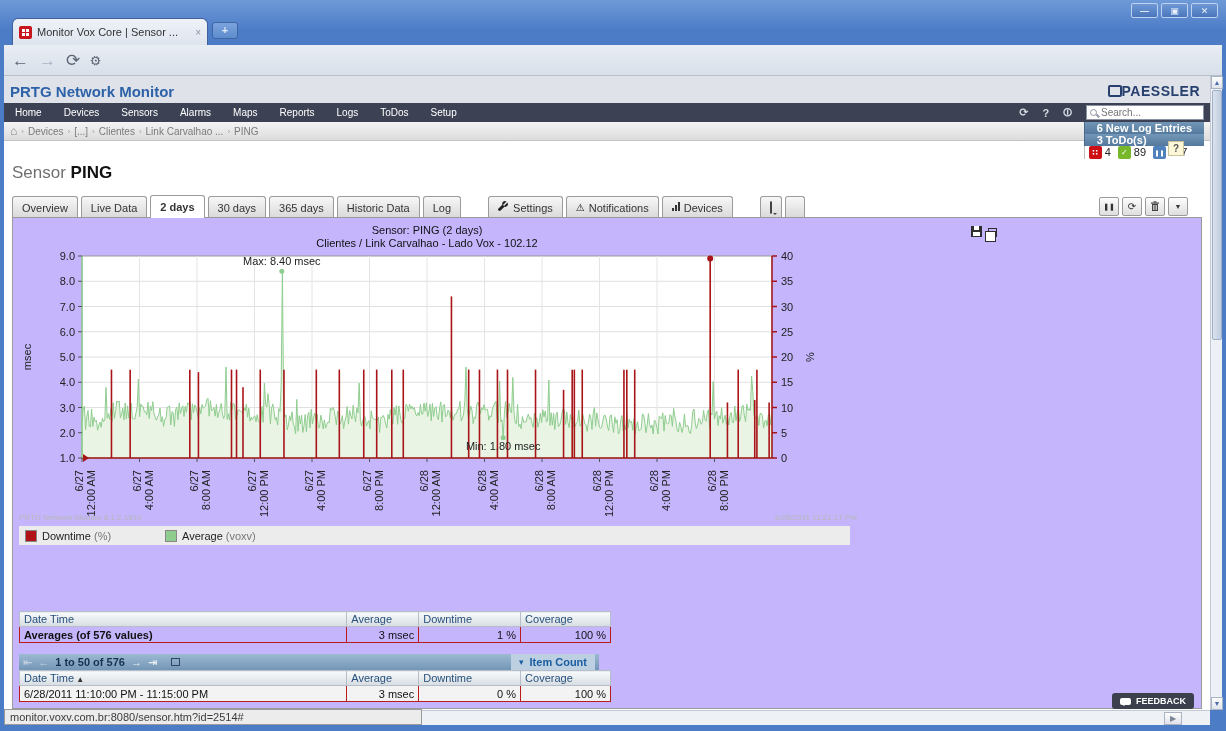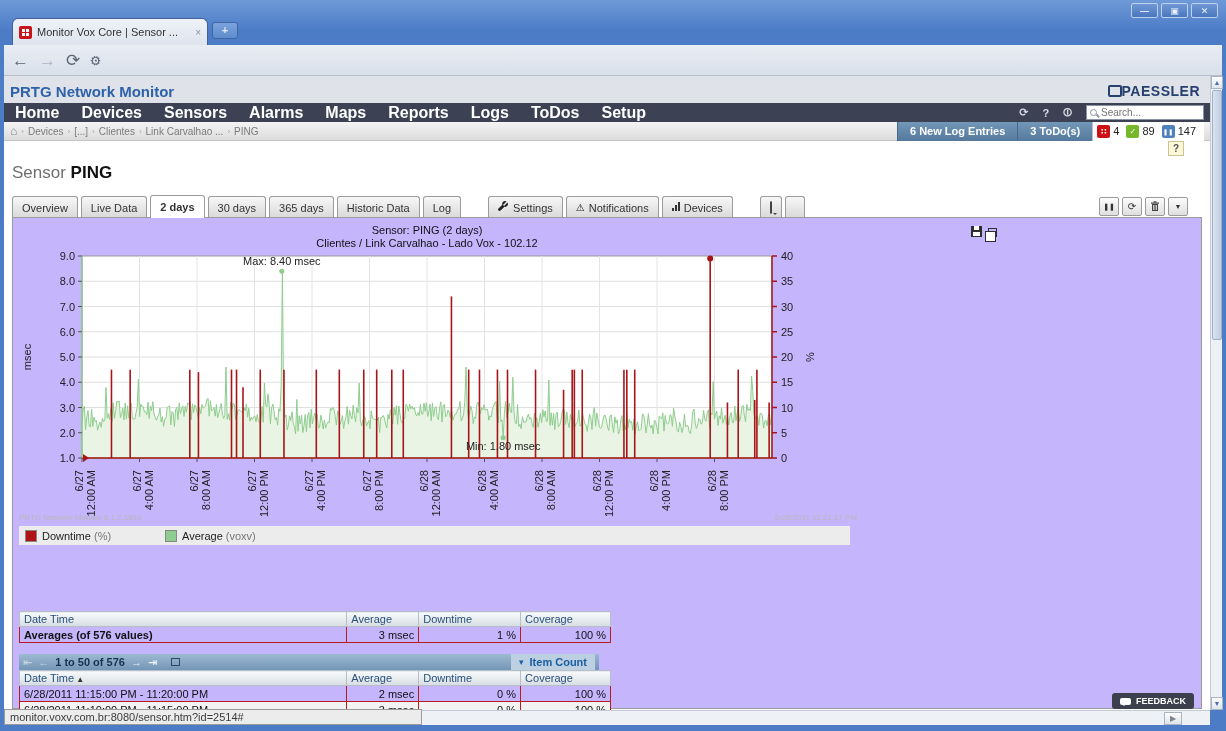--- a/index.html
+++ b/index.html
@@ -43,35 +43,35 @@
   
   .viewport { position:absolute; left:4px; top:76px; width:1206px; height:634px; background:#fff; overflow:hidden; }
   .prtg-head { position:absolute; left:0; top:0; width:1206px; height:27px; background:#dfe3e9; }
   .prtg-title { position:absolute; left:6px; top:7px; color:#2e62a8; font-weight:bold; font-size:15px; }
   .paessler { position:absolute; right:10px; top:7px; color:#27406e; font-weight:bold; font-size:14px;
     letter-spacing:.5px; display:flex; align-items:center; gap:0; }
   .paessler-box { width:14px; height:12px; border:2px solid #27406e; border-radius:2px; font-size:8px;
     line-height:8px; text-align:center; }
   .navbar { position:absolute; left:0; top:27px; width:1206px; height:19px; background:#3c4254;
     display:flex; align-items:center; }
-  .nav-item { color:#fff; font-weight:bold; font-size:16px; padding:0 11px; }
+  .nav-item { color:#fff; font-weight:normal; font-size:10px; padding:0 11px; }
   .nav-right { margin-left:auto; display:flex; align-items:center; gap:14px; padding-right:6px; }
   .nav-ico { color:#d7dae2; font-size:11px; font-weight:bold; }
   .search-box { width:118px; height:15px; background:#fff; border:1px solid #8b93a5; display:flex;
     align-items:center; gap:4px; padding:0 3px; }
   .search-box input { border:none; outline:none; width:90px; font-size:10px; color:#999;
     font-family:"Liberation Sans",sans-serif; background:transparent; }
   .mag-ico { width:7px; height:7px; border:1.5px solid #8d96a5; border-radius:50%; position:relative; flex:none; }
   .mag-ico::after { content:""; position:absolute; left:5px; top:5px; width:4px; height:1.5px;
     background:#8d96a5; transform:rotate(45deg); }
   .crumbbar { position:absolute; left:0; top:46px; width:1206px; height:19px;
     background:linear-gradient(#f4f4f4,#dcdcdc); border-bottom:1px solid #c5c5c5;
     display:flex; align-items:center; padding:0 6px; color:#7a7a7a; font-size:10px; gap:4px; }
   .crumb-sep { color:#a5a5a5; font-size:8px; }
-  .crumb-right { margin-left:auto; display:flex; align-items:stretch; height:19px; }
+  .crumb-right { margin-left:auto; display:flex; align-items:stretch; height:19px;flex-direction:column; }
   .loglink { background:linear-gradient(#7397b8,#54799c); color:#fff; font-weight:bold; font-size:11px;
     display:flex; align-items:center; padding:0 12px; border-left:1px solid #46688a; }
   .badges { display:flex; align-items:center; background:#fff; border-left:1px solid #c0c0c0; padding:0 4px; gap:3px; }
   .badge-ico { width:13px; height:13px; border-radius:2px; color:#fff; font-size:8px; font-weight:bold;
     display:flex; align-items:center; justify-content:center; }
   .badge-num { font-size:11px; color:#222; margin-right:4px; }
   .help-tip { position:absolute; right:26px; top:65px; width:16px; height:15px; background:#fdf7d8;
     border:1px solid #c9c39a; text-align:center; line-height:14px; font-weight:bold; color:#555; font-size:10px; }
 
   .sensor-title { position:absolute; left:8px; top:87px; font-size:17px; }
@@ -516,26 +516,20 @@
           </colgroup>
         <thead>
             <tr id="dt-head">
               <th>Date Time<span class="sort-arrow"> ▲</span></th>
               <th>Average</th>
               <th>Downtime</th>
               <th>Coverage</th>
             </tr>
           </thead>
         <tbody id="dt-body">
-            <tr>
-              <td>6/28/2011 11:15:00 PM - 11:20:00 PM</td>
-              <td class="num">2 msec</td>
-              <td class="num">0 %</td>
-              <td class="num">100 %</td>
-            </tr>
             <tr class="alt">
               <td>6/28/2011 11:10:00 PM - 11:15:00 PM</td>
               <td class="num">3 msec</td>
               <td class="num">0 %</td>
               <td class="num">100 %</td>
             </tr>
           </tbody>
       </table>
     </div>
   </div>

